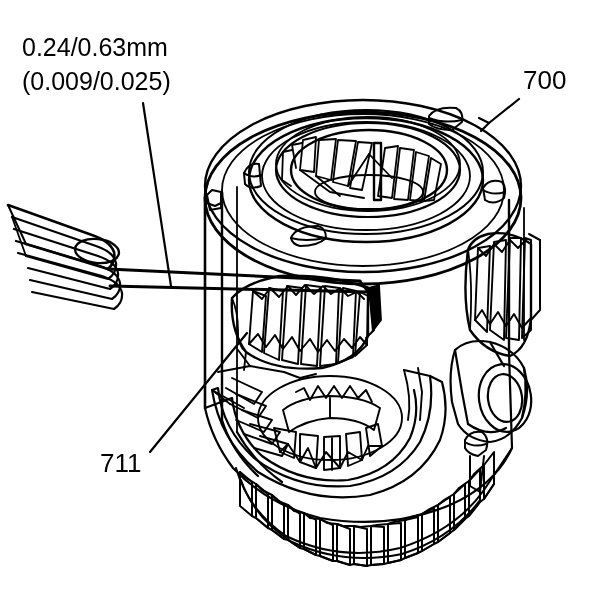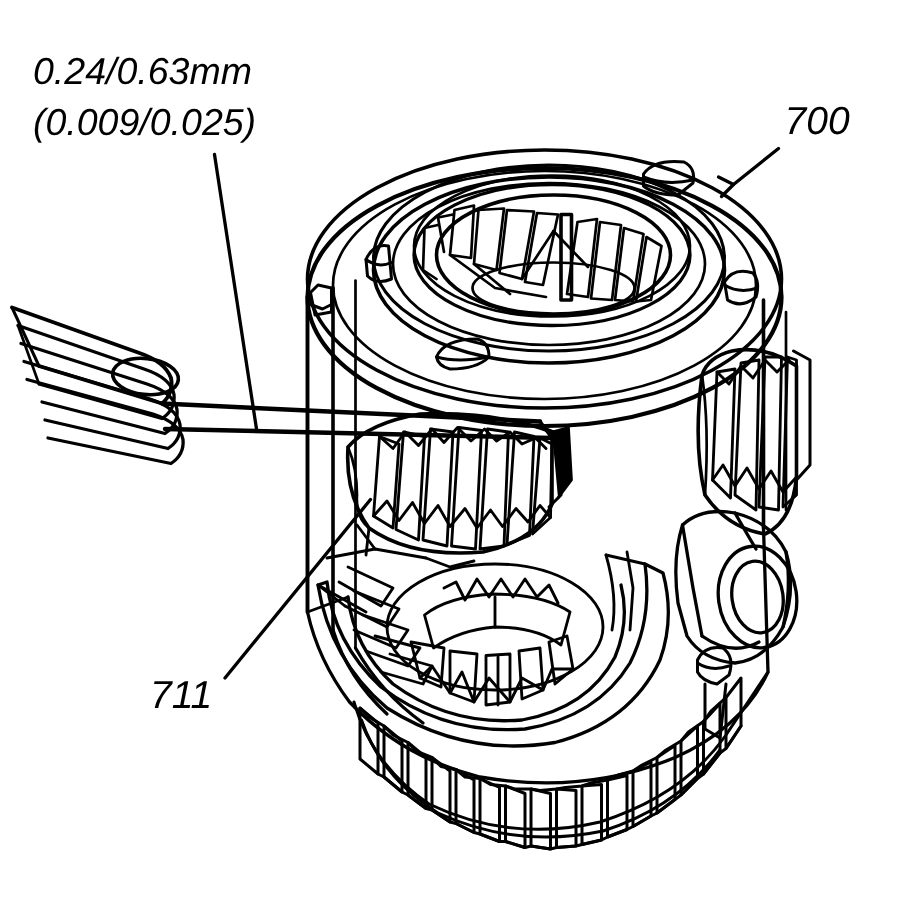--- a/index.html
+++ b/index.html
@@ -1,18 +1,18 @@
 <!DOCTYPE html>
 <html><head>
 <meta charset="utf-8">
 <style>
   html,body{margin:0;padding:0;background:#ffffff;}
   body{width:612px;height:611px;position:relative;overflow:hidden;
        font-family:"Liberation Sans", sans-serif;}
-  #root{position:absolute;inset:0;width:516px;height:611px;background:#fff;font-style:italic;}
+  #root{position:absolute;inset:0;width:516px;height:611px;background:#fff;}
   svg{display:block;}
   .lbl{font-family:"Liberation Sans", sans-serif;font-size:25px;fill:#000;
        font-weight:400;letter-spacing:0px;}
   .lbl-num{font-family:"Liberation Sans", sans-serif;font-size:26px;fill:#000;}
 </style>
 </head>
 <body>
 
 <div id="root">
 

